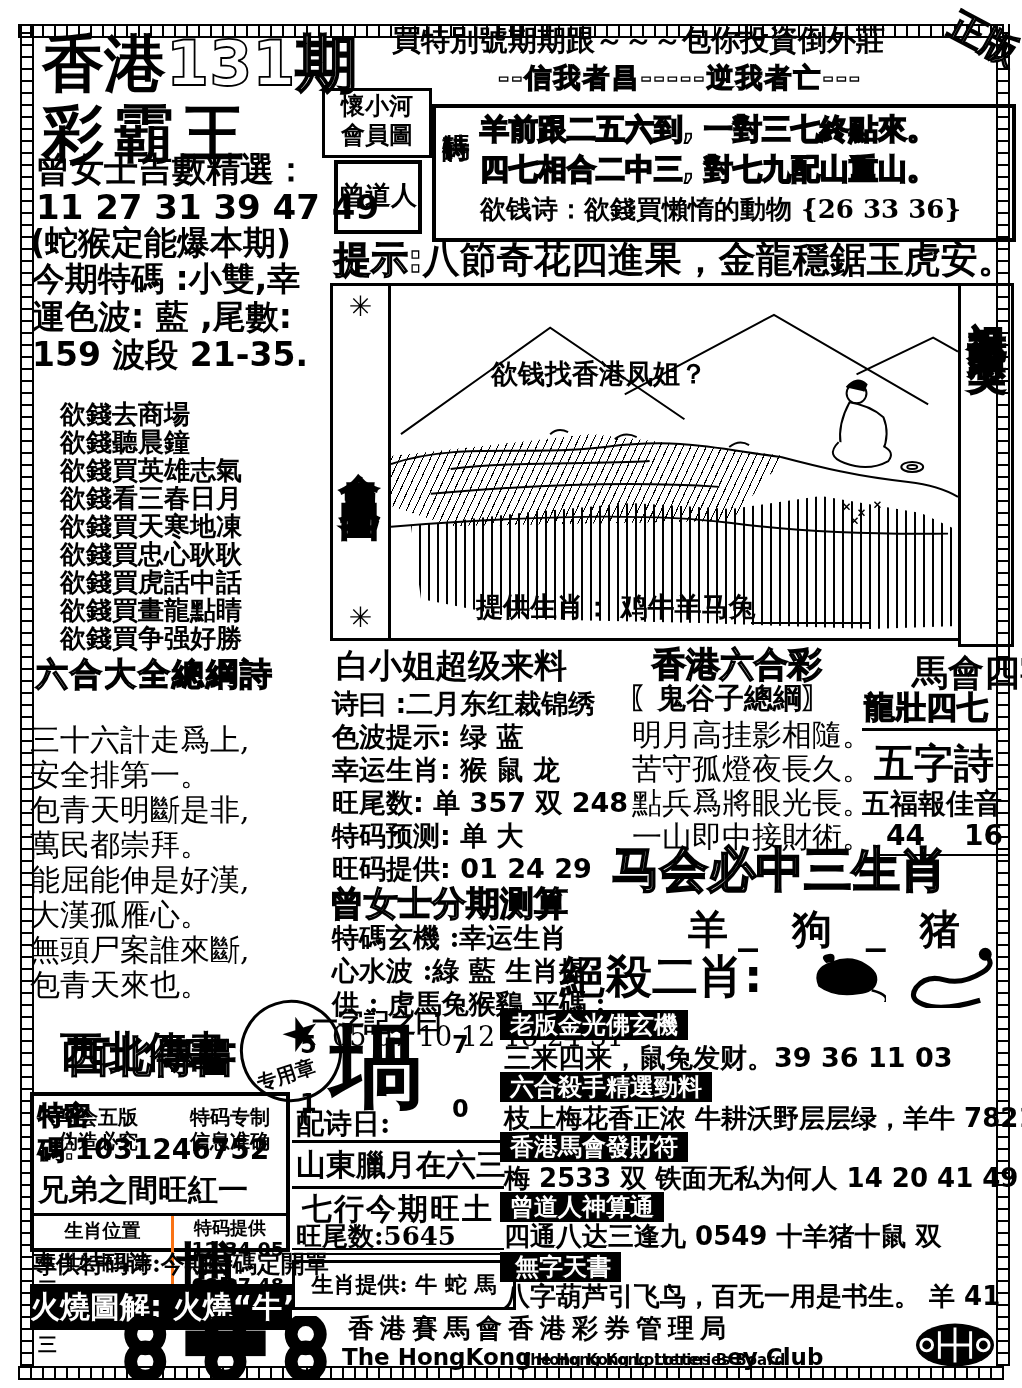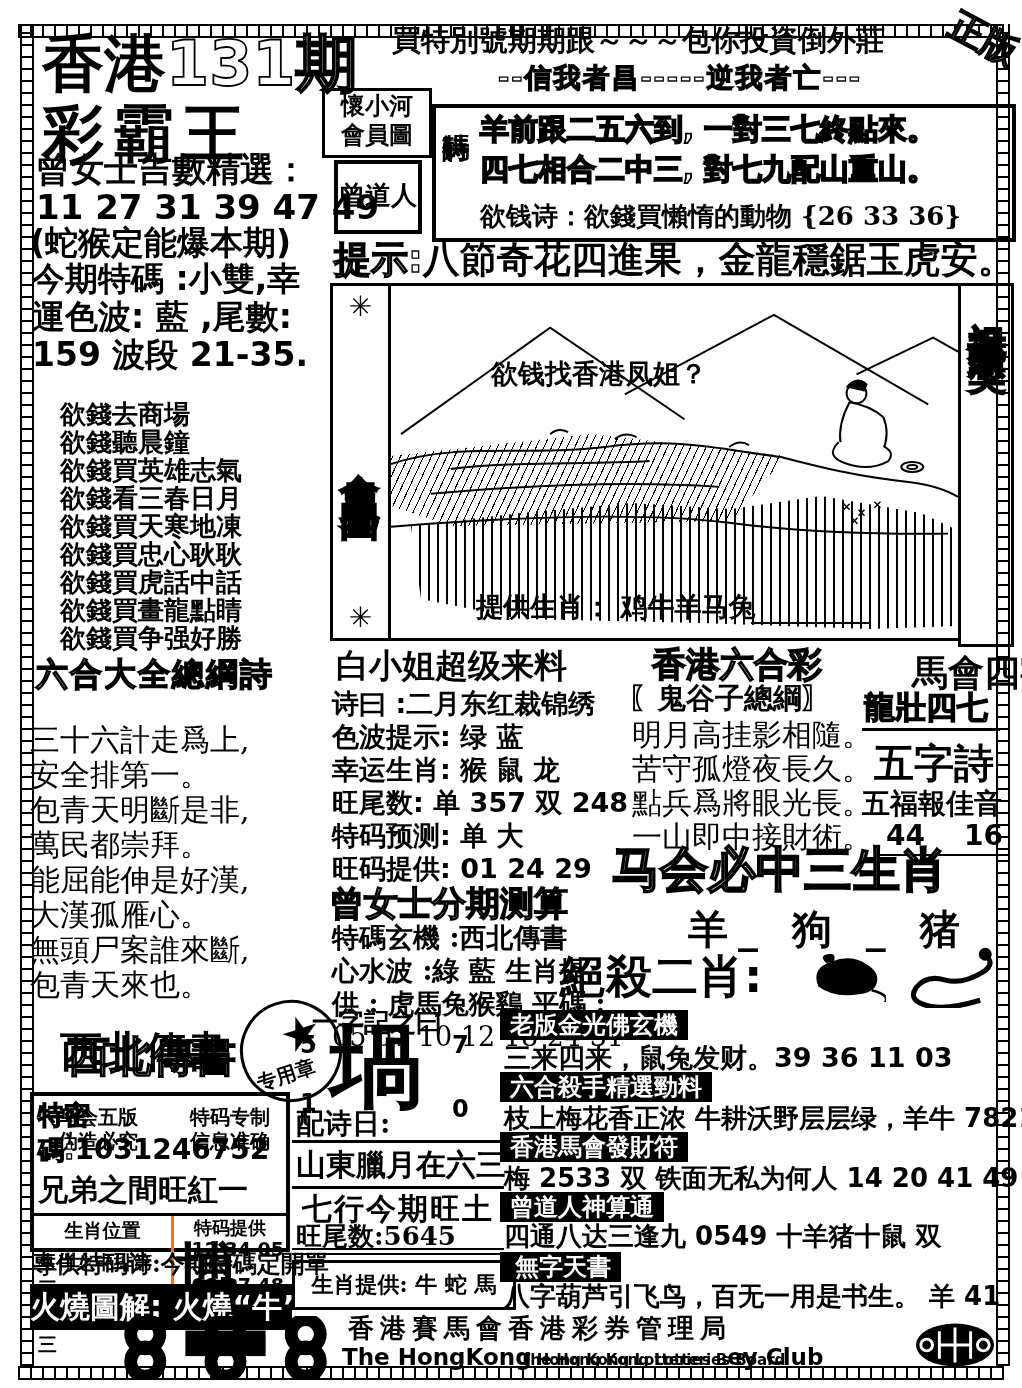--- a/index.html
+++ b/index.html
@@ -46,21 +46,21 @@
     <div class="b" style="font-size:24px;line-height:30px;">懷小河</div>
     <div class="b" style="font-size:24px;line-height:28px;">會員圖</div>
   </div>
   <div class="box" style="left:334px;top:160px;width:80px;height:66px;border-width:4px;text-align:center;font-weight:bold;font-size:26px;line-height:62px;">曾道人</div>
 
   <div class="box" style="left:432px;top:104px;width:576px;height:130px;border-width:4px;display:flex;">
     <div class="b vert" style="font-size:27px;padding:4px 2px;flex:0 0 34px;">特碼詩</div>
     <div style="flex:1;padding:2px 4px;">
       <div class="ol2" style="font-size:29px;">羊前跟二五六到, 一對三七終點來。</div>
       <div class="ol2" style="font-size:29px;">四七相合二中三, 對七九配山重山。</div>
-      <div style="font-size:26px;margin-top:9px;">
+      <div style="font-size:26px;margin-top:2px;">
         <span class="b serif">欲钱诗：</span><span class="b serif">欲錢買懶惰的動物 {26 33 36}</span>
       </div>
     </div>
   </div>
 
   <div class="a" style="left:334px;top:238px;font-size:37px;">
     <span class="ol">提示:</span><span class="b serif">八節奇花四進果，金龍穩鋸玉虎安。</span>
   </div>
 
   <div class="a b" style="left:36px;top:150px;font-size:34px;">曾女士吉數精選：</div>
@@ -144,21 +144,21 @@
   </div>
 
   <div class="a b" style="left:336px;top:647px;font-size:33px;">白小姐超级来料</div>
   <div class="a" style="left:332px;top:688px;font-size:27px;font-weight:600;">诗曰 :二月东红裁锦绣</div>
   <div class="a" style="left:332px;top:721px;font-size:27px;font-weight:600;">色波提示: 绿 蓝</div>
   <div class="a" style="left:332px;top:754px;font-size:27px;font-weight:600;">幸运生肖: 猴 鼠 龙</div>
   <div class="a" style="left:332px;top:787px;font-size:27px;font-weight:600;">旺尾数: 单 357 双 248</div>
   <div class="a" style="left:332px;top:820px;font-size:27px;font-weight:600;">特码预测: 单 大</div>
   <div class="a" style="left:332px;top:853px;font-size:27px;font-weight:600;">旺码提供: 01  24  29</div>
   <div class="a ol" style="left:330px;top:884px;font-size:34px;">曾女士分期测算</div>
-  <div class="a b serif" style="left:332px;top:922px;font-size:27px;">特碼玄機 :西北傳書</div>
+  <div class="a b serif" style="left:332px;top:922px;font-size:27px;">特碼玄機 :幸运生肖</div>
   <div class="a b serif" style="left:332px;top:955px;font-size:27px;">心水波 :綠 藍 生肖提</div>
   <div class="a b serif" style="left:332px;top:988px;font-size:27px;">供 : 虎馬兔猴鷄 平碼 :</div>
   <div class="a serif" style="left:332px;top:1021px;font-size:27px;">05 07 10 12 18 24 31</div>
 
   <div class="a ol" style="left:652px;top:645px;font-size:34px;">香港六合彩</div>
   <div class="a b serif" style="left:628px;top:682px;font-size:29px;">〖鬼谷子總綱〗</div>
   <div class="a serif" style="left:632px;top:718px;font-size:30px;">明月高挂影相隨。</div>
   <div class="a serif" style="left:632px;top:752px;font-size:30px;">苦守孤燈夜長久。</div>
   <div class="a serif" style="left:632px;top:786px;font-size:30px;">點兵爲將眼光長。</div>
   <div class="a serif" style="left:632px;top:820px;font-size:30px;">一山即中接財術。</div>

